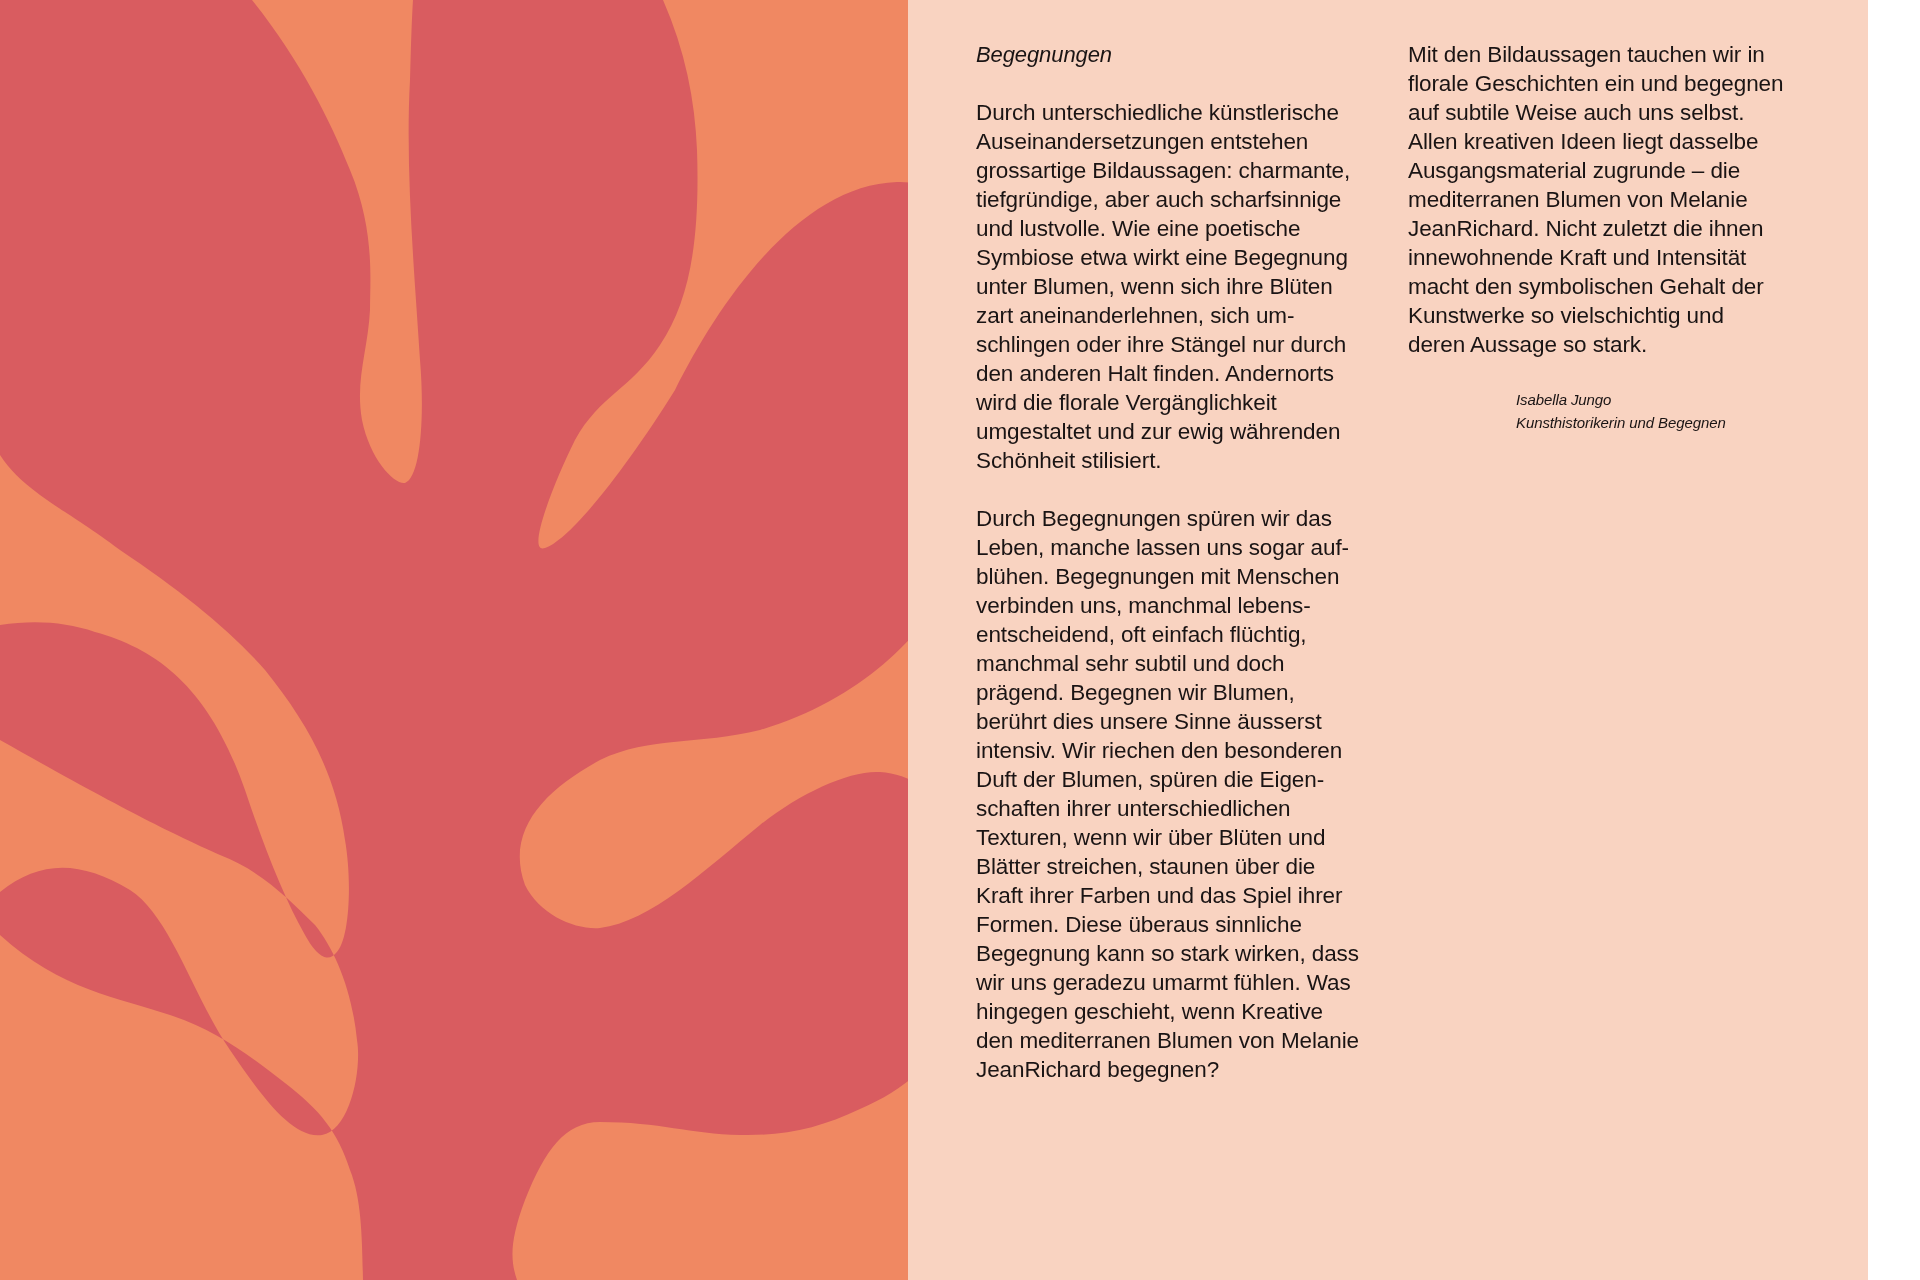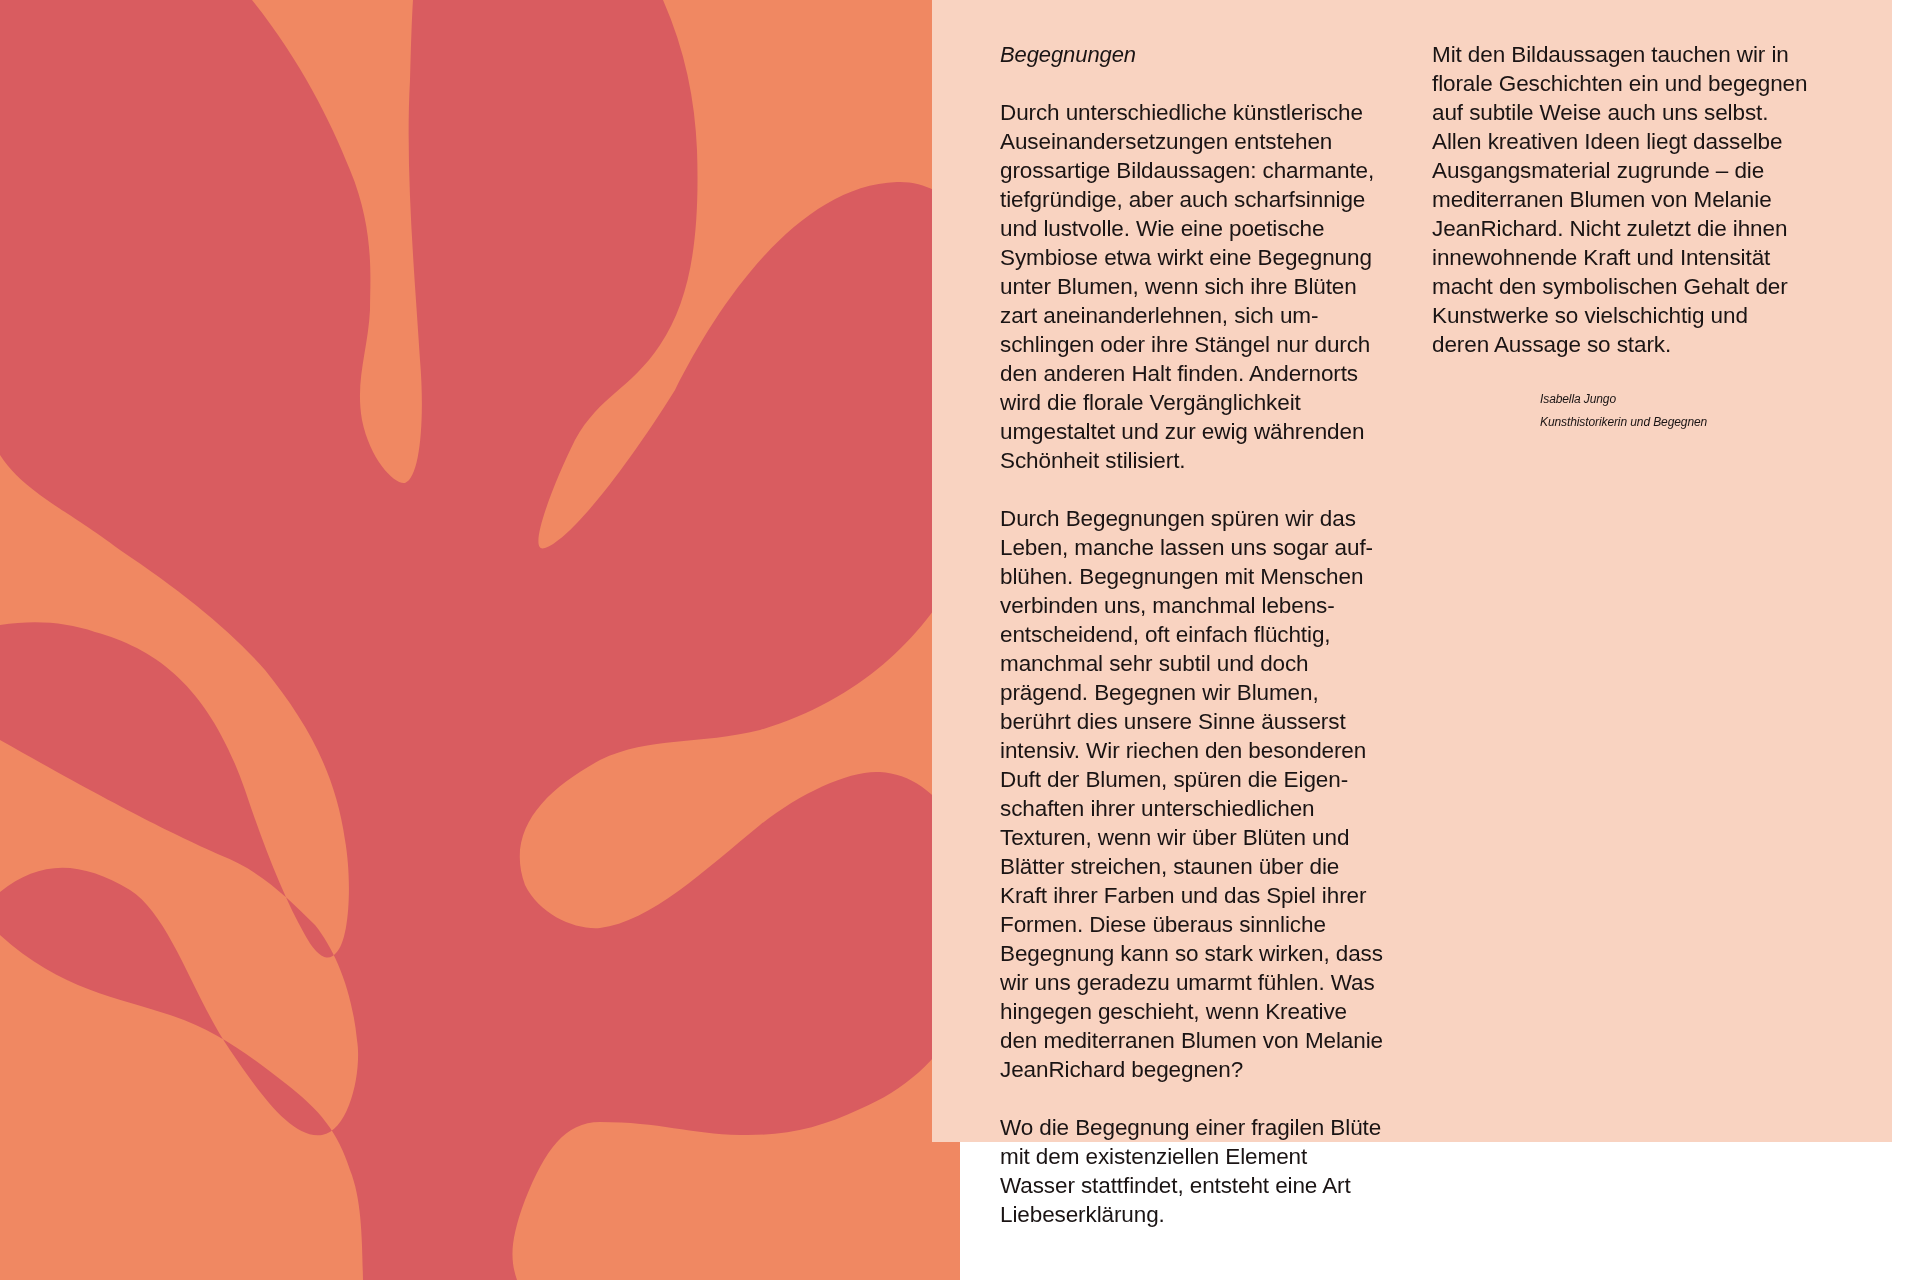--- a/index.html
+++ b/index.html
@@ -7,41 +7,41 @@
     width: 1920px; height: 1280px; overflow: hidden;
     position: relative;
     font-family: "Liberation Sans", sans-serif;
   }
   .left-page {
     position: absolute; left: 0; top: 0; width: 960px; height: 1280px;
     overflow: hidden;
   }
   .left-page svg { display: block; width: 960px; height: 1280px; }
   .right-page {
-    position: absolute; left: 932px; top: 0; width: 960px; height: 1142px;
+    position: absolute; left: 908px; top: 0; width: 960px; height: 1280px;
   }
   .col {
     position: absolute; top: 40px;
     color: #1a1414;
     font-size: 22.5px;
     line-height: 29px;
     letter-spacing: -0.1px;
   }
   .col-1 { left: 68px; width: 430px; }
   .col-2 { left: 500px; width: 430px; }
   .heading {
     font-style: italic;
     margin: 0 0 29px 0;
     font-size: 22px;
   }
   .para { margin: 0 0 29px 0; white-space: pre-line; }
   .signature {
     margin-left: 108px;
     font-style: italic;
-    font-size: 12px;
+    font-size: 15px;
     line-height: 23px;
     margin-top: 0;
   }
   .signature div { white-space: nowrap; }
 </style>
 </head>
 <body>
 
 <div class="left-page">
   <svg viewBox="0 0 960 1280" xmlns="http://www.w3.org/2000/svg">
@@ -133,24 +133,20 @@
 schaften ihrer unterschiedlichen
 Texturen, wenn wir über Blüten und
 Blätter streichen, staunen über die
 Kraft ihrer Farben und das Spiel ihrer
 Formen. Diese überaus sinnliche
 Begegnung kann so stark wirken, dass
 wir uns geradezu umarmt fühlen. Was
 hingegen geschieht, wenn Kreative
 den mediterranen Blumen von Melanie
 JeanRichard begegnen?</p>
-    <p class="para">Wo die Begegnung einer fragilen Blüte
-mit dem existenziellen Element
-Wasser stattfindet, entsteht eine Art
-Liebeserklärung.</p>
   </div>
   <div class="col col-2">
     <p class="para">Mit den Bildaussagen tauchen wir in
 florale Geschichten ein und begegnen
 auf subtile Weise auch uns selbst.
 Allen kreativen Ideen liegt dasselbe
 Ausgangsmaterial zugrunde – die
 mediterranen Blumen von Melanie
 JeanRichard. Nicht zuletzt die ihnen
 innewohnende Kraft und Intensität

